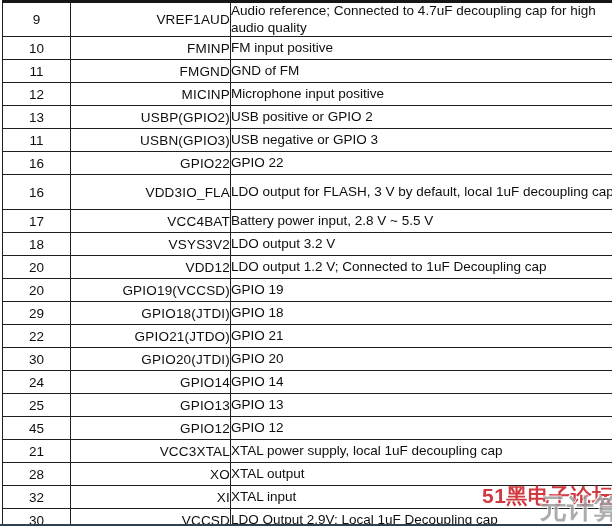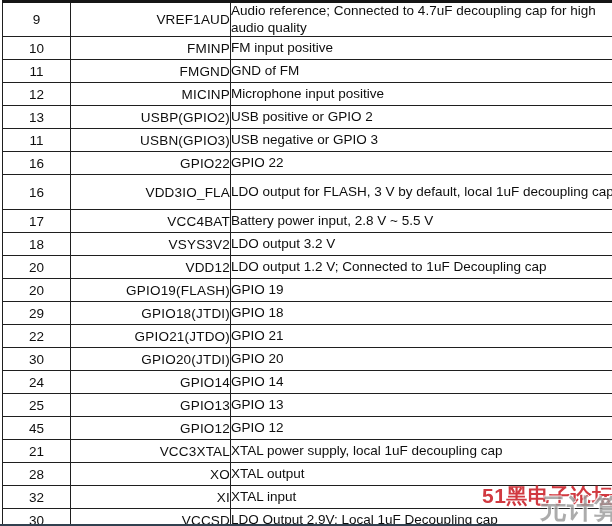--- a/index.html
+++ b/index.html
@@ -133,21 +133,21 @@
           <td class="name">VSYS3V2</td>
           <td class="desc">LDO output 3.2 V</td>
         </tr>
         <tr class="single">
           <td class="pin">20</td>
           <td class="name">VDD12</td>
           <td class="desc">LDO output 1.2 V; Connected to 1uF Decoupling cap</td>
         </tr>
         <tr class="single">
           <td class="pin">20</td>
-          <td class="name">GPIO19(FLASH)</td>
+          <td class="name">GPIO19(VCCSD)</td>
           <td class="desc">GPIO 19</td>
         </tr>
         <tr class="single">
           <td class="pin">29</td>
           <td class="name">GPIO18(JTDI)</td>
           <td class="desc">GPIO 18</td>
         </tr>
         <tr class="single">
           <td class="pin">22</td>
           <td class="name">GPIO21(JTDO)</td>

